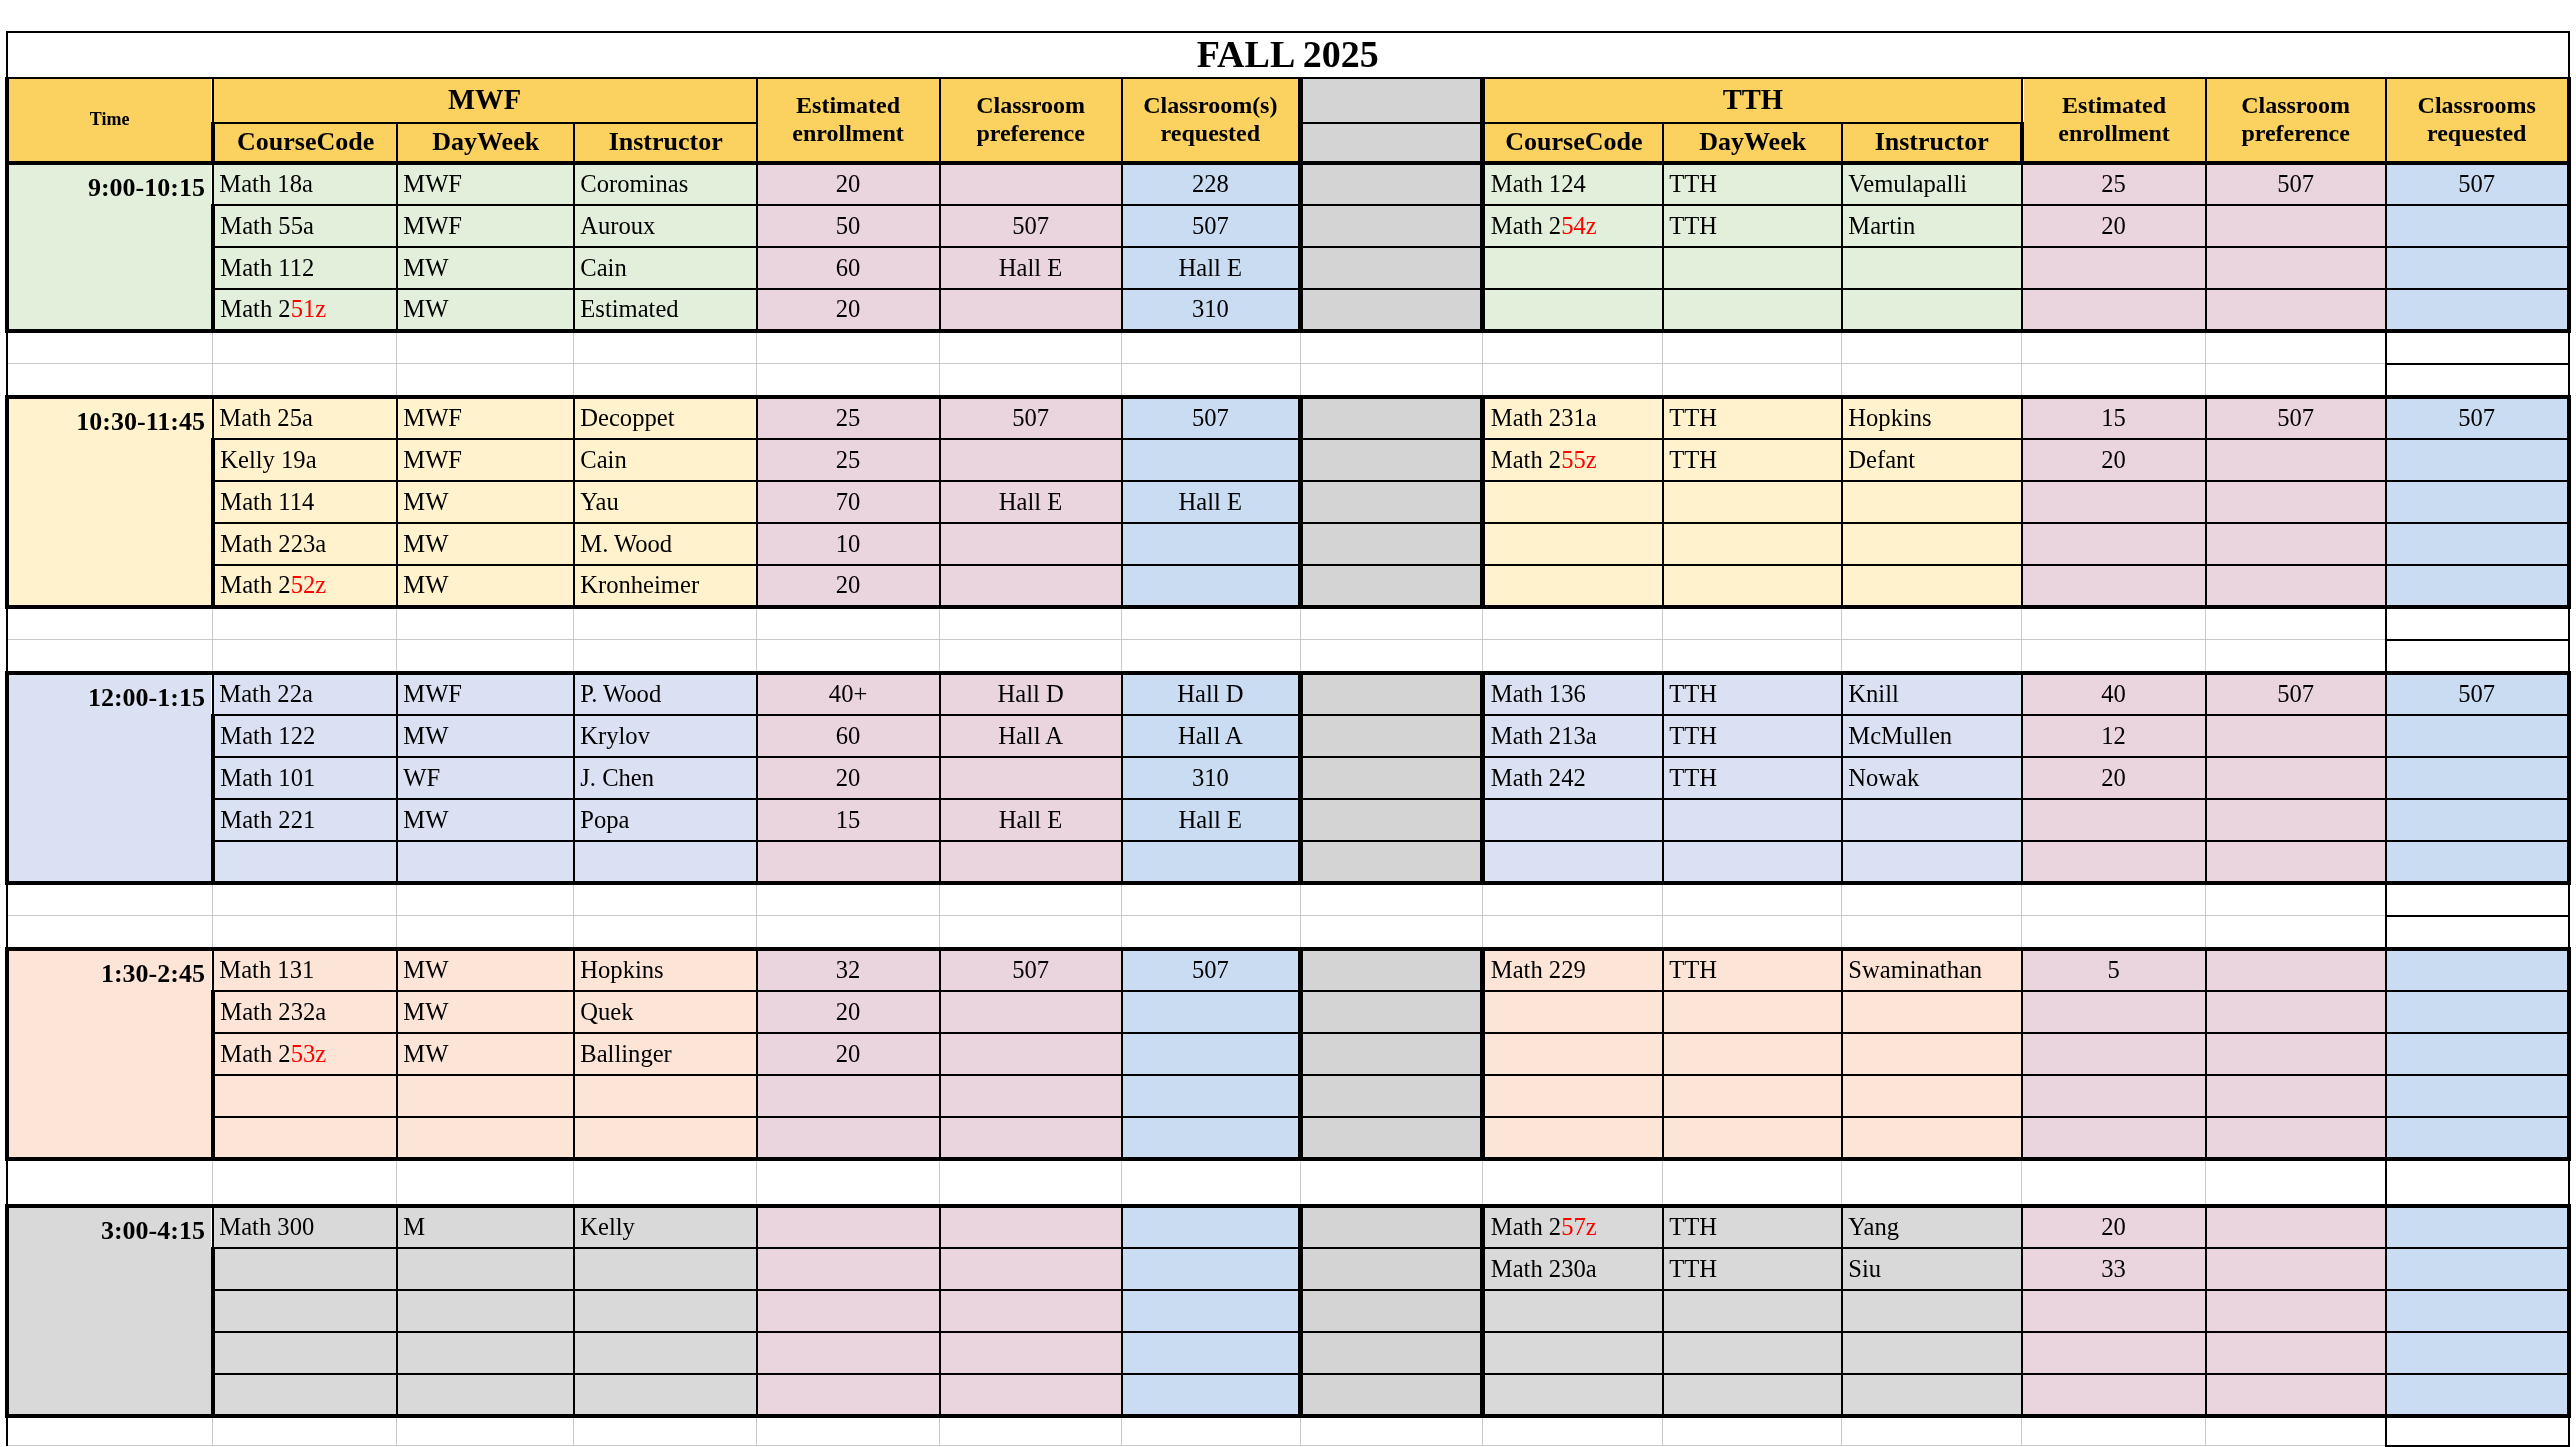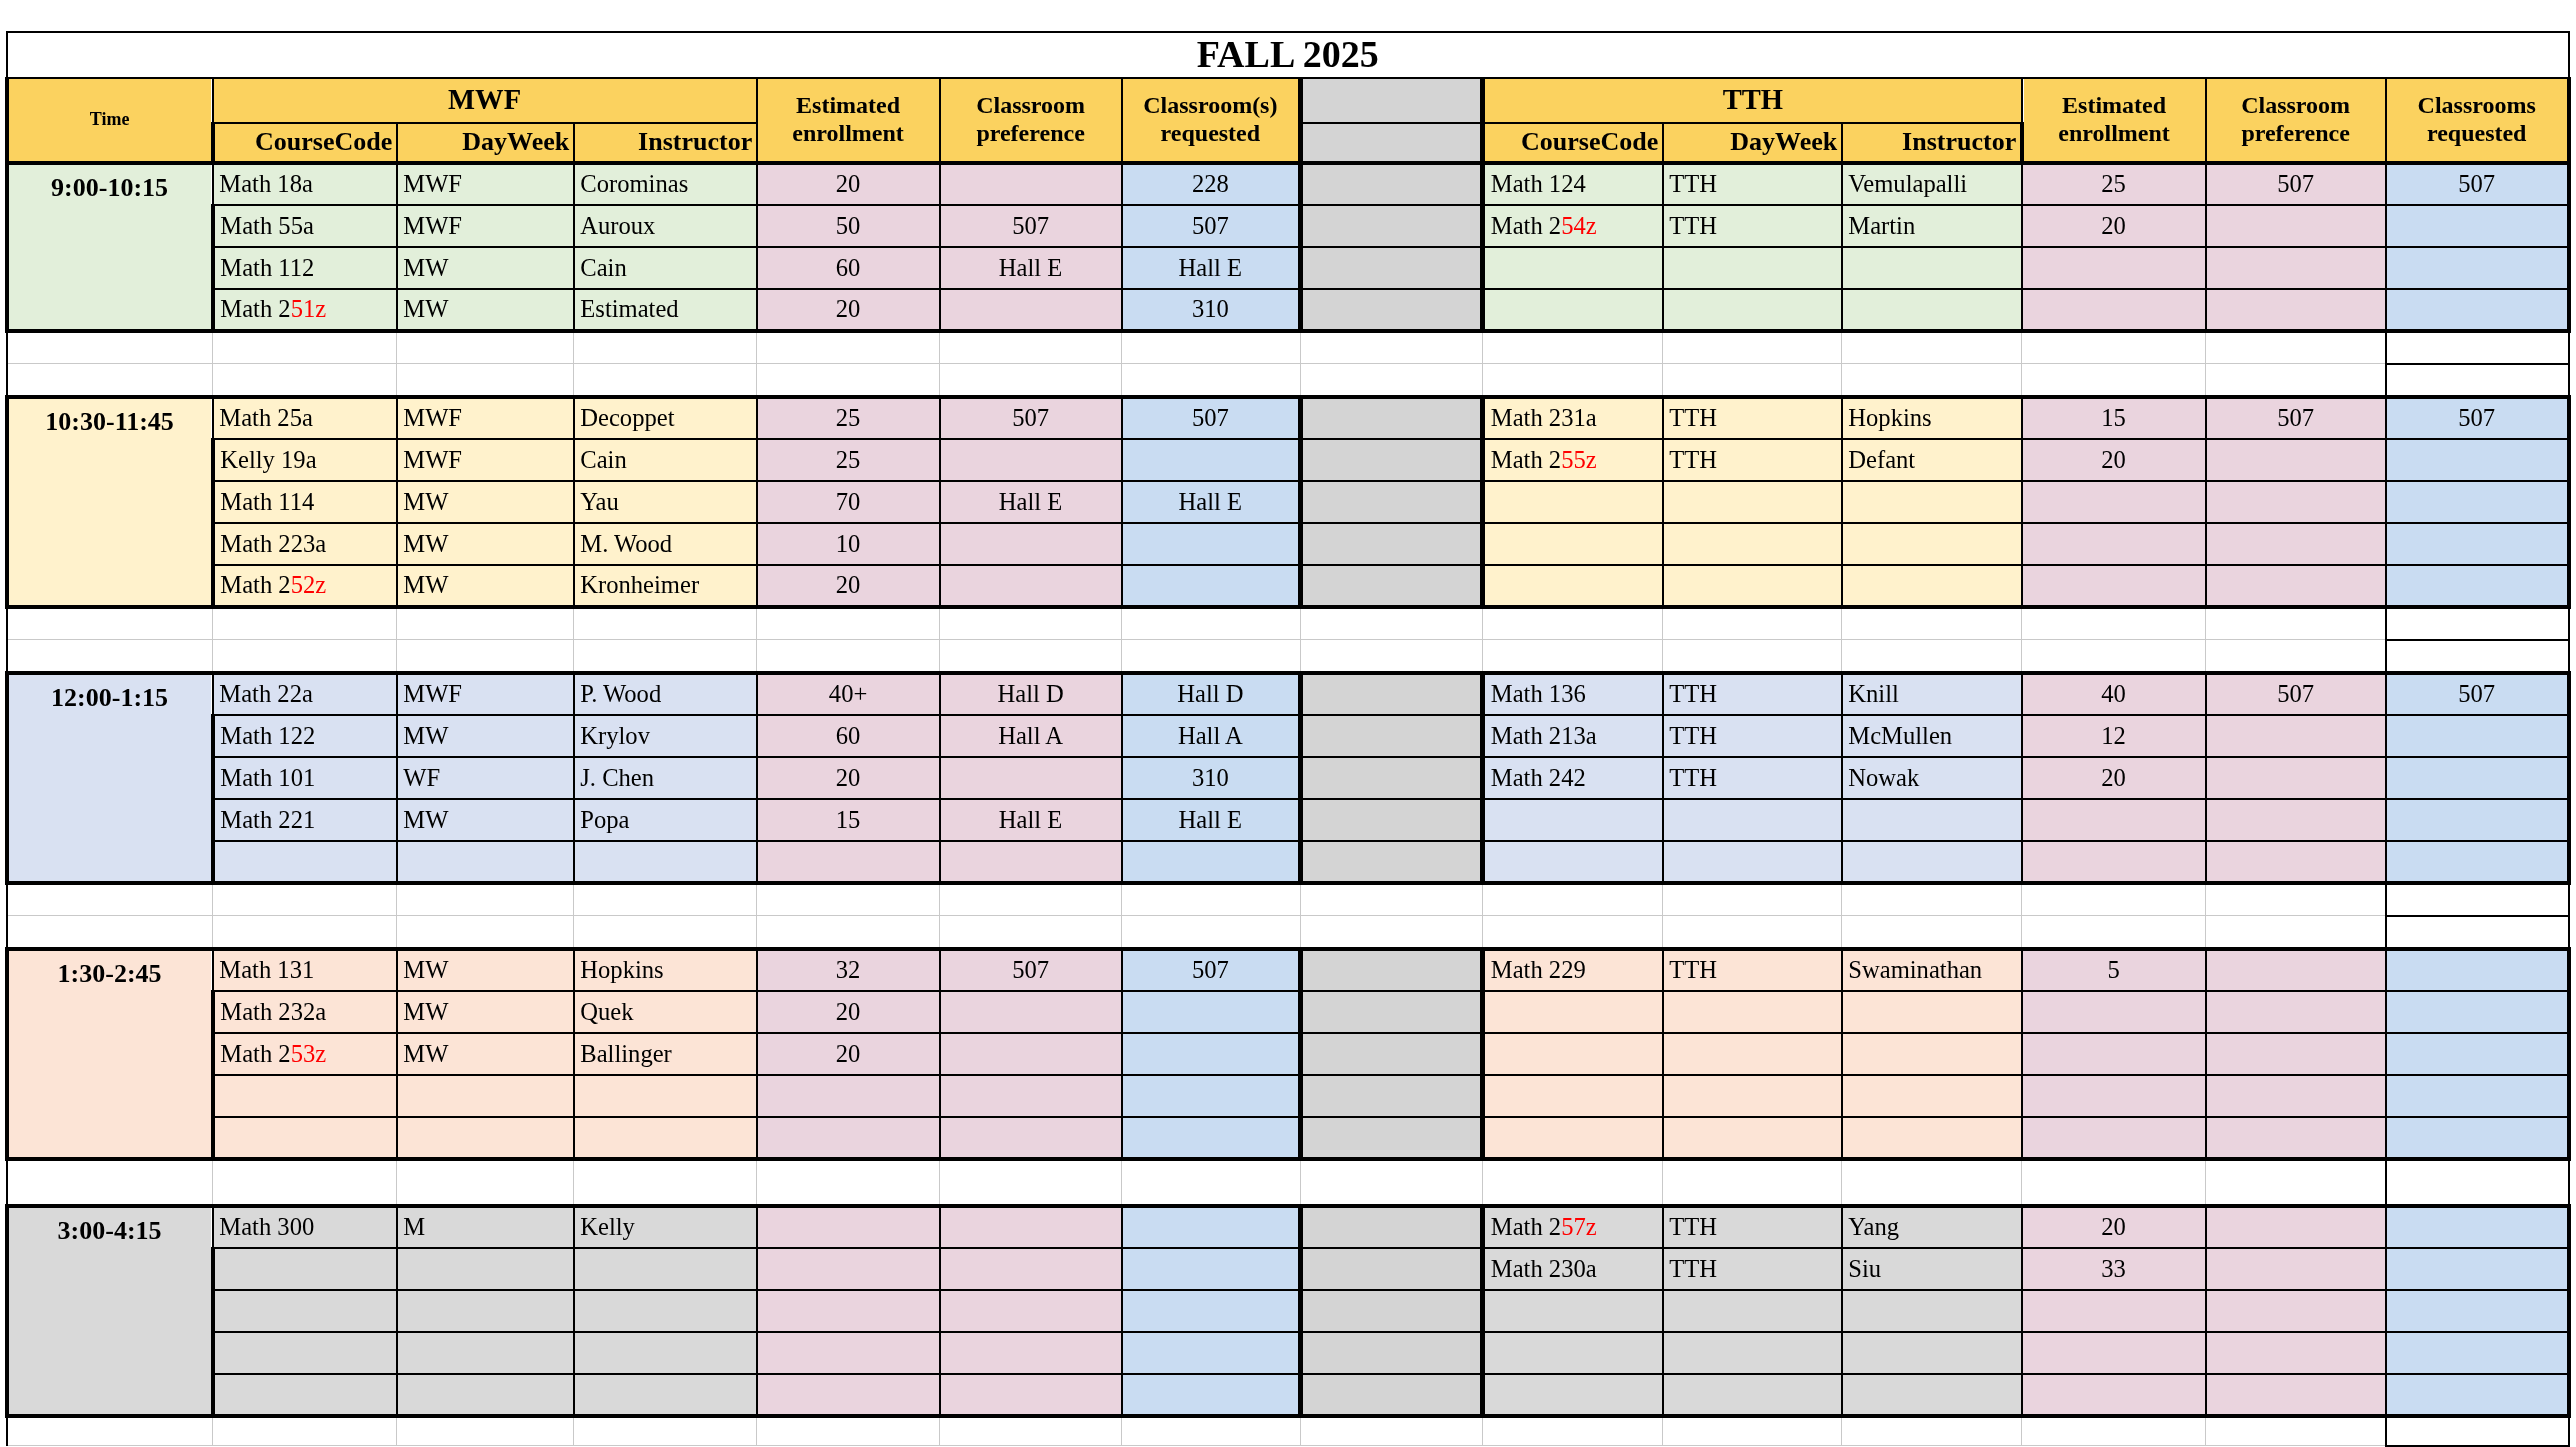--- a/index.html
+++ b/index.html
@@ -28,25 +28,25 @@
   .title-cell{
     background:#fff;border:2.9px solid #000;
     text-align:center;font-weight:bold;font-size:38px;
   }
   .hdr{
     background:var(--header_bg,#FBD25F);
     font-weight:bold;text-align:center;font-size:24px;
     white-space:normal;padding:0 3.4px;
   }
   .group-hdr{font-size:28.6px;}
-  .sub-hdr{text-align:right;font-size:26px;padding-left:4.6px;white-space:nowrap;}
+  .sub-hdr{text-align:center;font-size:26px;padding-left:4.6px;white-space:nowrap;}
   .time-hdr{font-size:18px;}
 
   .time-cell{
-    font-weight:bold;text-align:center;font-size:26px;
+    font-weight:bold;text-align:right;font-size:26px;
     vertical-align:top;padding-top:8px;
   }
   .txt{text-align:left;padding-left:5.7px;}
   .num{text-align:center;}
 
   .bg-green{background:var(--green,#E2EFDA);}
   .bg-yellow{background:var(--yellow,#FFF2CC);}
   .bg-blue{background:var(--blue,#D9E1F2);}
   .bg-peach{background:var(--peach,#FCE4D6);}
   .bg-gray{background:var(--gray,#D9D9D9);}

